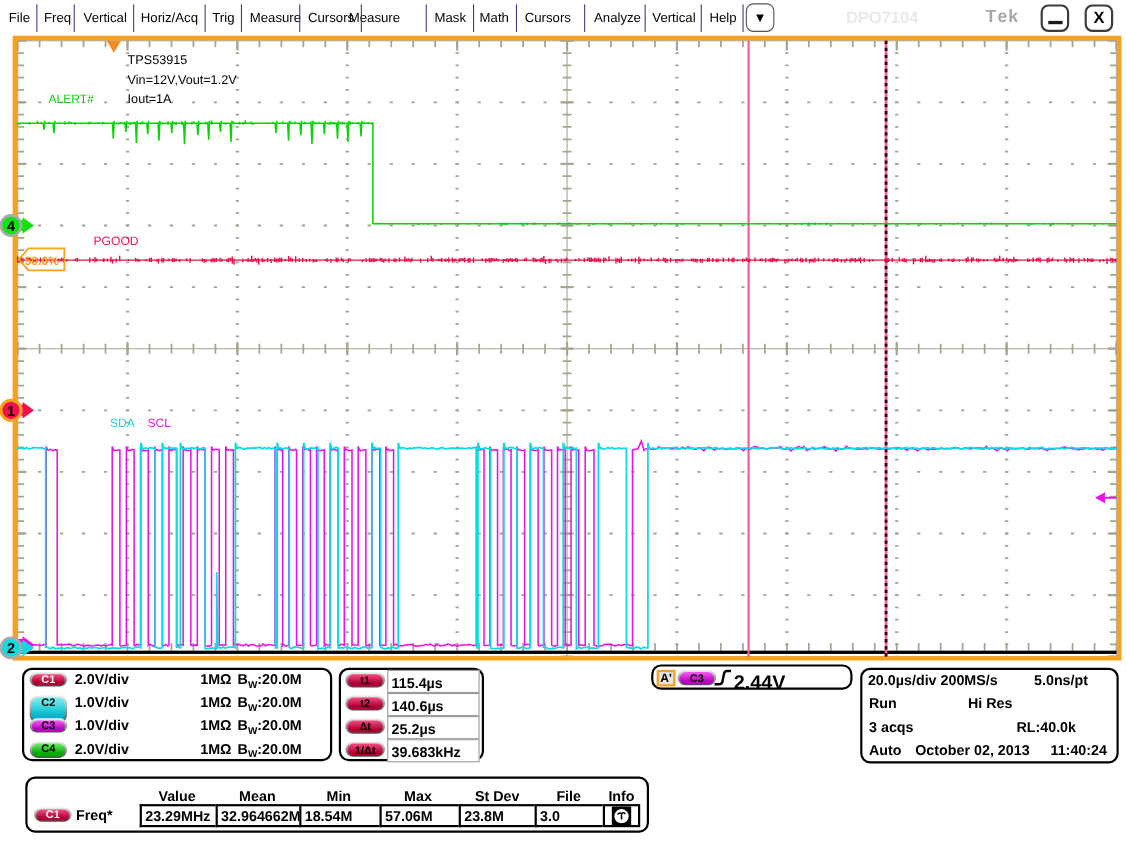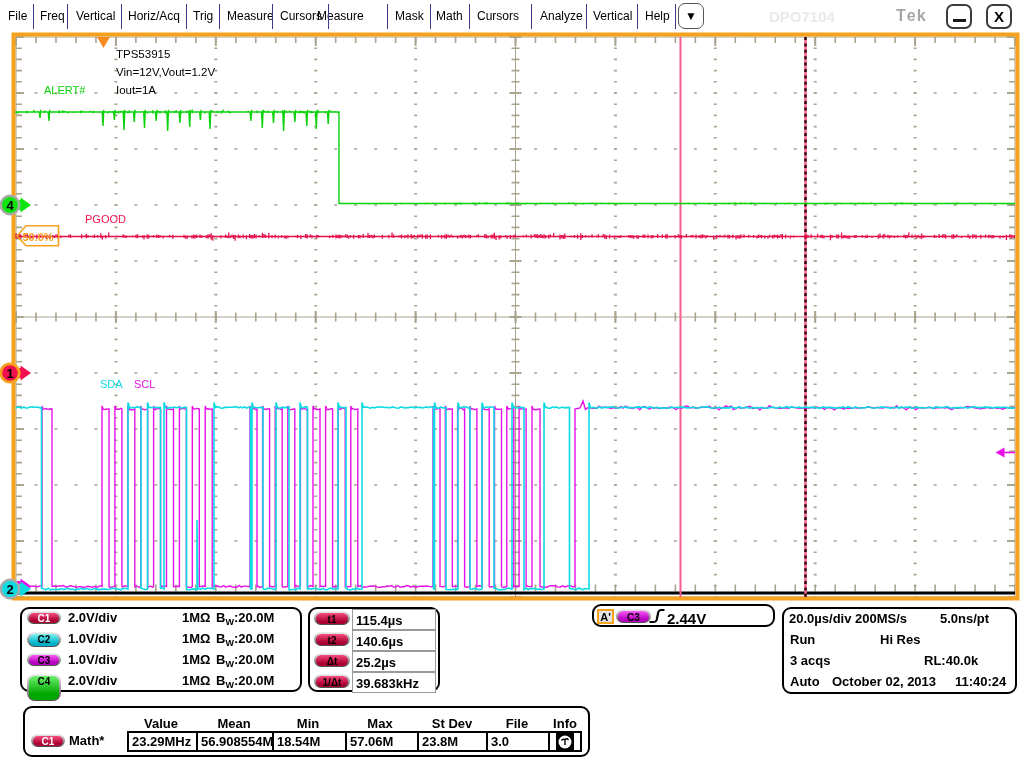--- a/index.html
+++ b/index.html
@@ -178,33 +178,33 @@
 <div class="panel" style="left:308px;top:607px;width:132px;height:85px"></div>
 <div class="panel" style="left:592px;top:604px;width:183px;height:23px"></div>
 <div class="panel" style="left:782px;top:607px;width:235px;height:87px"></div>
 <div class="panel" style="left:23px;top:706px;width:567px;height:51px"></div>
 <div class="pillring" style="left:27px;top:611px;width:34px;height:13px">
     <div class="pillin" style="background:linear-gradient(180deg,#f74d7e 0%,#ad0033 75%);color:#fff;font-size:10px;line-height:12px">C1</div>
   </div>
 <div class="bt" style="left:68px;top:610px">2.0V/div</div>
 <div class="bt" style="left:182px;top:610px">1MΩ</div>
 <div class="bt" style="left:216px;top:610px">B<span class="sub">W</span>:20.0M</div>
-<div class="pillring" style="left:27px;top:632px;width:34px;height:15px">
+<div class="pillring" style="left:27px;top:632px;width:34px;height:26px">
     <div class="pillin" style="background:linear-gradient(180deg,#7df3f3 0%,#00b3c8 75%);color:#000;font-size:10px;line-height:12px">C2</div>
   </div>
 <div class="bt" style="left:68px;top:631px">1.0V/div</div>
 <div class="bt" style="left:182px;top:631px">1MΩ</div>
 <div class="bt" style="left:216px;top:631px">B<span class="sub">W</span>:20.0M</div>
 <div class="pillring" style="left:27px;top:653px;width:34px;height:13px">
     <div class="pillin" style="background:linear-gradient(180deg,#f75df7 0%,#b800c0 75%);color:#000;font-size:10px;line-height:12px">C3</div>
   </div>
 <div class="bt" style="left:68px;top:652px">1.0V/div</div>
 <div class="bt" style="left:182px;top:652px">1MΩ</div>
 <div class="bt" style="left:216px;top:652px">B<span class="sub">W</span>:20.0M</div>
-<div class="pillring" style="left:27px;top:674px;width:34px;height:27px">
+<div class="pillring" style="left:27px;top:674px;width:34px;height:15px">
     <div class="pillin" style="background:linear-gradient(180deg,#6cf06c 0%,#00a800 75%);color:#000;font-size:10px;line-height:12px">C4</div>
   </div>
 <div class="bt" style="left:68px;top:673px">2.0V/div</div>
 <div class="bt" style="left:182px;top:673px">1MΩ</div>
 <div class="bt" style="left:216px;top:673px">B<span class="sub">W</span>:20.0M</div>
 <div class="pillring" style="left:314px;top:611px;width:36px;height:14px">
     <div class="pillin" style="background:linear-gradient(180deg,#f74d7e 0%,#ad0033 75%);color:#000;font-size:10px;line-height:13px">t1</div>
   </div>
 <div class="vbox" style="left:352px;top:609px;width:84px;height:21px;line-height:21px">115.4µs</div>
 <div class="pillring" style="left:314px;top:632px;width:36px;height:14px">
@@ -219,46 +219,46 @@
     <div class="pillin" style="background:linear-gradient(180deg,#f74d7e 0%,#ad0033 75%);color:#000;font-size:10px;line-height:13px">1/Δt</div>
   </div>
 <div class="vbox" style="left:352px;top:672px;width:84px;height:21px;line-height:21px">39.683kHz</div>
 <div style="position:absolute;left:597px;top:609px;width:17px;height:15px;border:2px solid #f7a21f;background:#e4e4e4;font-size:11px;font-weight:bold;text-align:center;line-height:12px">A'</div>
 <div class="pillring" style="left:616px;top:609px;width:35px;height:14px">
     <div class="pillin" style="background:linear-gradient(180deg,#f75df7 0%,#b800c0 75%);color:#000;font-size:10px;line-height:13px">C3</div>
   </div>
 <svg style="position:absolute;left:648px;top:606px" width="18" height="20">
     <path d="M1.5,16 L6,16 Q8,16 8.7,14 L10.3,6 Q11,4 13,4 L16.5,4" fill="none" stroke="#000" stroke-width="2.2"></path>
   </svg>
-<div class="bt" style="left:667px;top:610px;font-size:15px">2.44V</div>
+<div class="bt" style="left:667px;top:610px;font-size:18px">2.44V</div>
 <div class="bt" style="left:789px;top:611px">20.0µs/div</div>
 <div class="bt" style="left:855px;top:611px">200MS/s</div>
 <div class="bt" style="left:940px;top:611px">5.0ns/pt</div>
 <div class="bt" style="left:790px;top:632px">Run</div>
 <div class="bt" style="left:880px;top:632px">Hi&nbsp;Res</div>
 <div class="bt" style="left:790px;top:653px">3 acqs</div>
 <div class="bt" style="left:924px;top:653px">RL:40.0k</div>
 <div class="bt" style="left:790px;top:674px">Auto</div>
 <div class="bt" style="left:832px;top:674px">October 02, 2013</div>
 <div class="bt" style="left:955px;top:674px">11:40:24</div>
 <div class="bt" style="left:161px;top:716px;transform:translateX(-50%)">Value</div>
 <div class="bt" style="left:234px;top:716px;transform:translateX(-50%)">Mean</div>
 <div class="bt" style="left:308px;top:716px;transform:translateX(-50%)">Min</div>
 <div class="bt" style="left:380px;top:716px;transform:translateX(-50%)">Max</div>
 <div class="bt" style="left:452px;top:716px;transform:translateX(-50%)">St Dev</div>
 <div class="bt" style="left:517px;top:716px;transform:translateX(-50%)">File</div>
 <div class="bt" style="left:565px;top:716px;transform:translateX(-50%)">Info</div>
 <div class="cell" style="left:127px;top:731px;width:69px;">23.29MHz</div>
-<div class="cell" style="left:196px;top:731px;width:76px;">56.908554M</div>
+<div class="cell" style="left:196px;top:731px;width:76px;">32.964662M</div>
 <div class="cell" style="left:272px;top:731px;width:73px;">18.54M</div>
 <div class="cell" style="left:345px;top:731px;width:72px;">57.06M</div>
 <div class="cell" style="left:417px;top:731px;width:69px;">23.8M</div>
 <div class="cell" style="left:486px;top:731px;width:62px;">3.0</div>
 <div class="cell" style="left:548px;top:731px;width:34px;border-right-width:2px;"></div>
 <div class="pillring" style="left:31px;top:734px;width:34px;height:13px">
     <div class="pillin" style="background:linear-gradient(180deg,#f74d7e 0%,#ad0033 75%);color:#fff;font-size:10px;line-height:12px">C1</div>
   </div>
-<div class="bt" style="left:69px;top:733px">Math*</div>
+<div class="bt" style="left:69px;top:733px">Freq*</div>
 <svg style="position:absolute;left:556px;top:733px" width="18" height="18">
     <rect x="0" y="0" width="18" height="18" fill="#000"></rect>
     <circle cx="9" cy="9" r="6.5" fill="#fff"></circle>
     <path d="M5.5,7.5 Q7,5.5 9,6.5 L9,12 M9,6.5 Q11,5 12.5,7" fill="none" stroke="#000" stroke-width="1.4"></path>
   </svg>
 
 </body></html>

